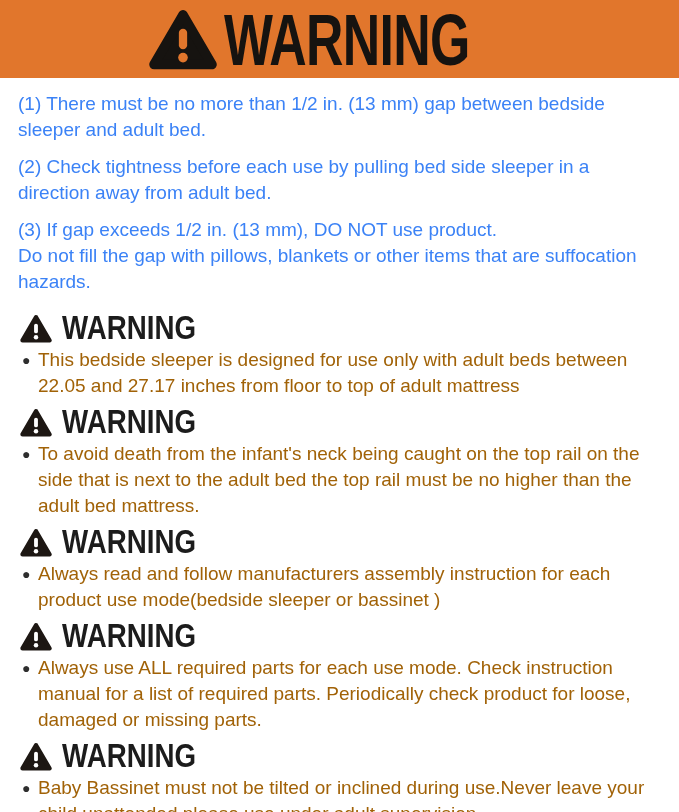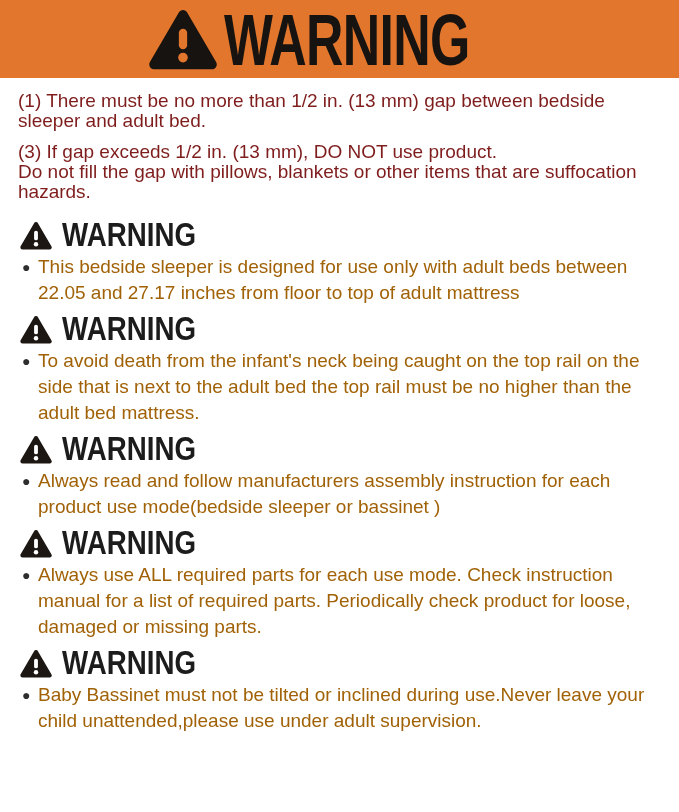--- a/index.html
+++ b/index.html
@@ -45,22 +45,22 @@
     display: inline-block;
   }
 
   
   .content {
     padding: 13px 18px 0 18px;
   }
   .intro-p {
     white-space: pre-line;
     font-size: 19px;
-    line-height: 20px;
-    color: #7f1d1d;
+    line-height: 26px;
+    color: #3b82f6;
     margin: 0 0 11px 0;
   }
   .intro-p.last { margin-bottom: 17px; }
 
   .warn-section { margin: 0; }
   .warn-head {
     display: flex;
     align-items: center;
     margin: 7px 0 3px 2px;
     height: 32px;
@@ -114,20 +114,21 @@
       <rect x="44" y="30" width="12" height="30" rx="6" fill="#E1762C"></rect>
       <circle cx="50" cy="72" r="7" fill="#E1762C"></circle>
     </svg>
   </span>
   <span class="banner-text">WARNING</span>
 </header>
 
 <main class="content">
 
   <p class="intro-p">(1) There must be no more than 1/2 in. (13 mm) gap between bedside sleeper and adult bed.</p>
+  <p class="intro-p">(2) Check tightness before each use by pulling bed side sleeper in a direction away from adult bed.</p>
   <p class="intro-p last">(3) If gap exceeds 1/2 in. (13 mm), DO NOT use product.
 Do not fill the gap with pillows, blankets or other items that are suffocation hazards.</p>
 
   <section class="warn-section">
     <div class="warn-head">
       <span class="tri-sm">
         <svg viewBox="0 0 100 90" xmlns="http://www.w3.org/2000/svg" aria-hidden="true">
           <path d="M50 10 L92 82 L8 82 Z" fill="#1d1713" stroke="#1d1713" stroke-width="14" stroke-linejoin="round"></path>
           <rect x="44" y="30" width="12" height="30" rx="6" fill="#ffffff"></rect>
           <circle cx="50" cy="72" r="7" fill="#ffffff"></circle>

